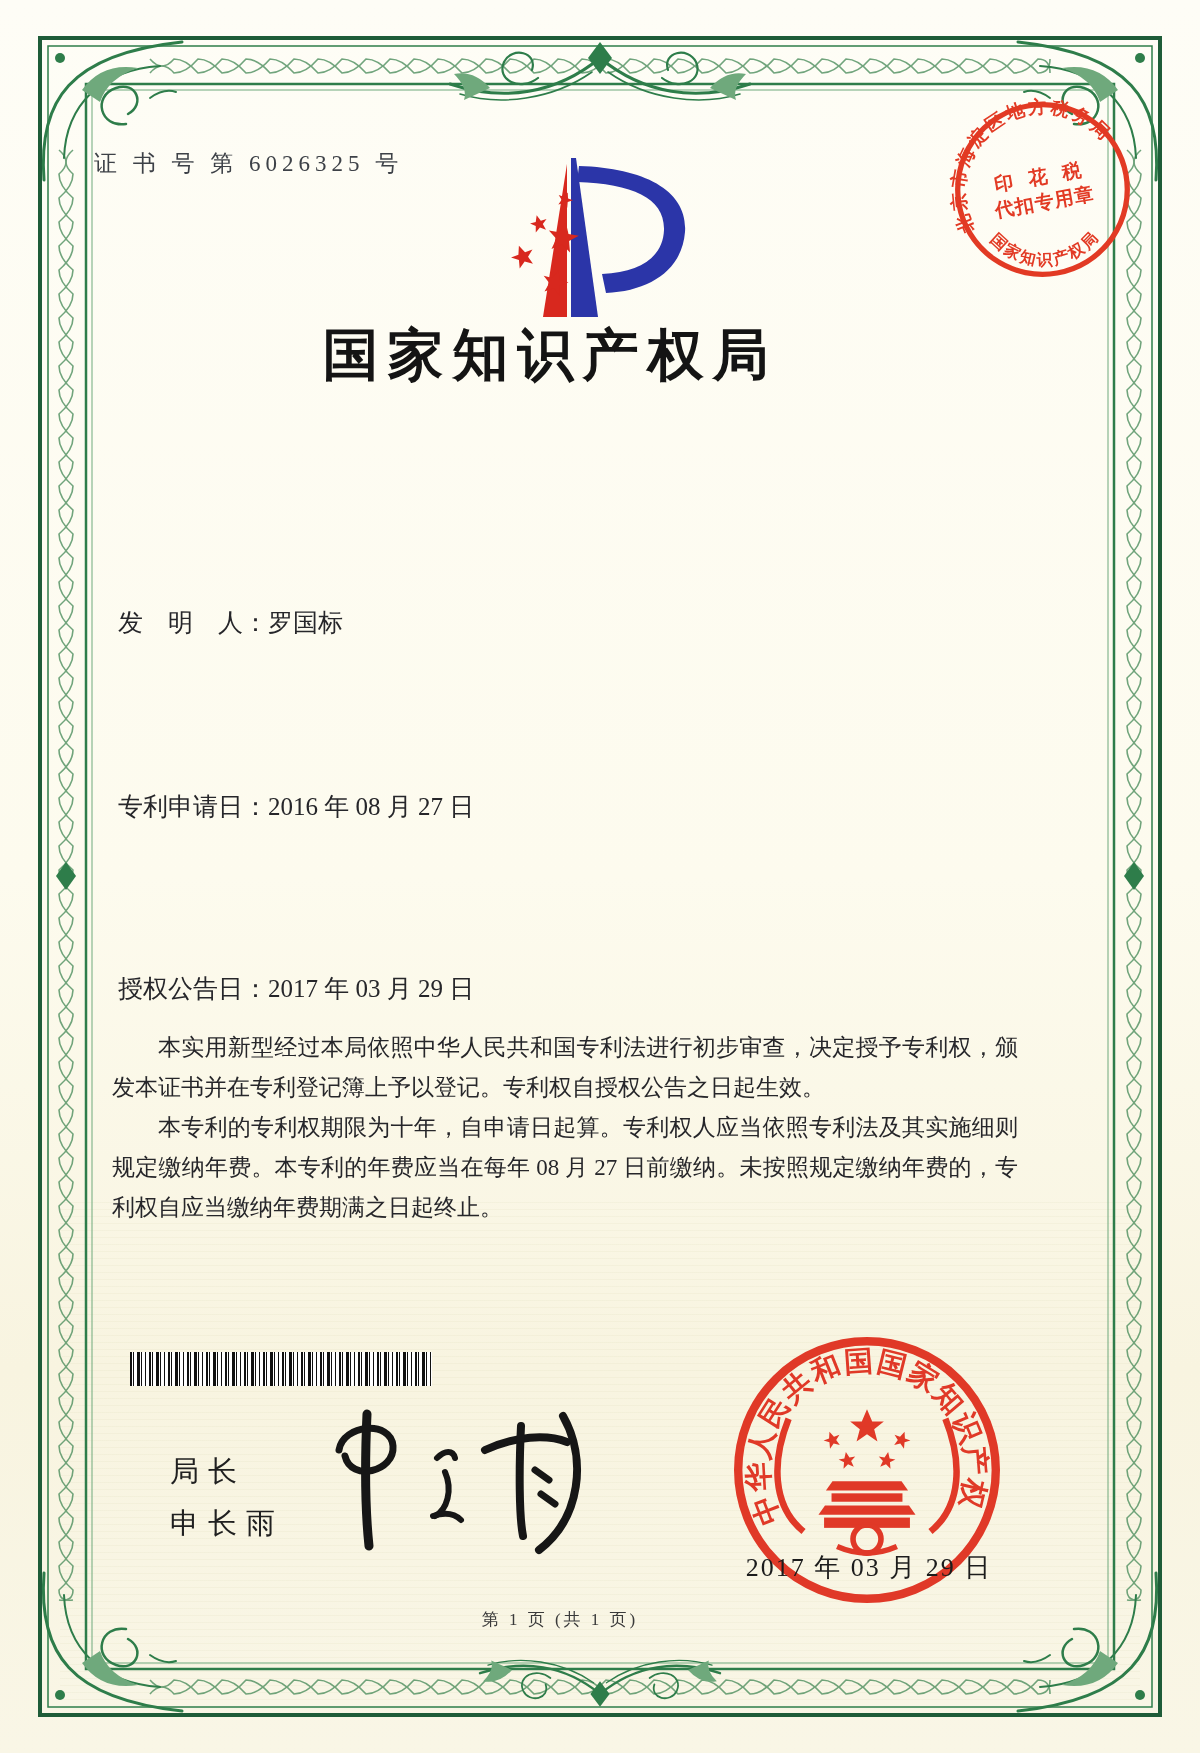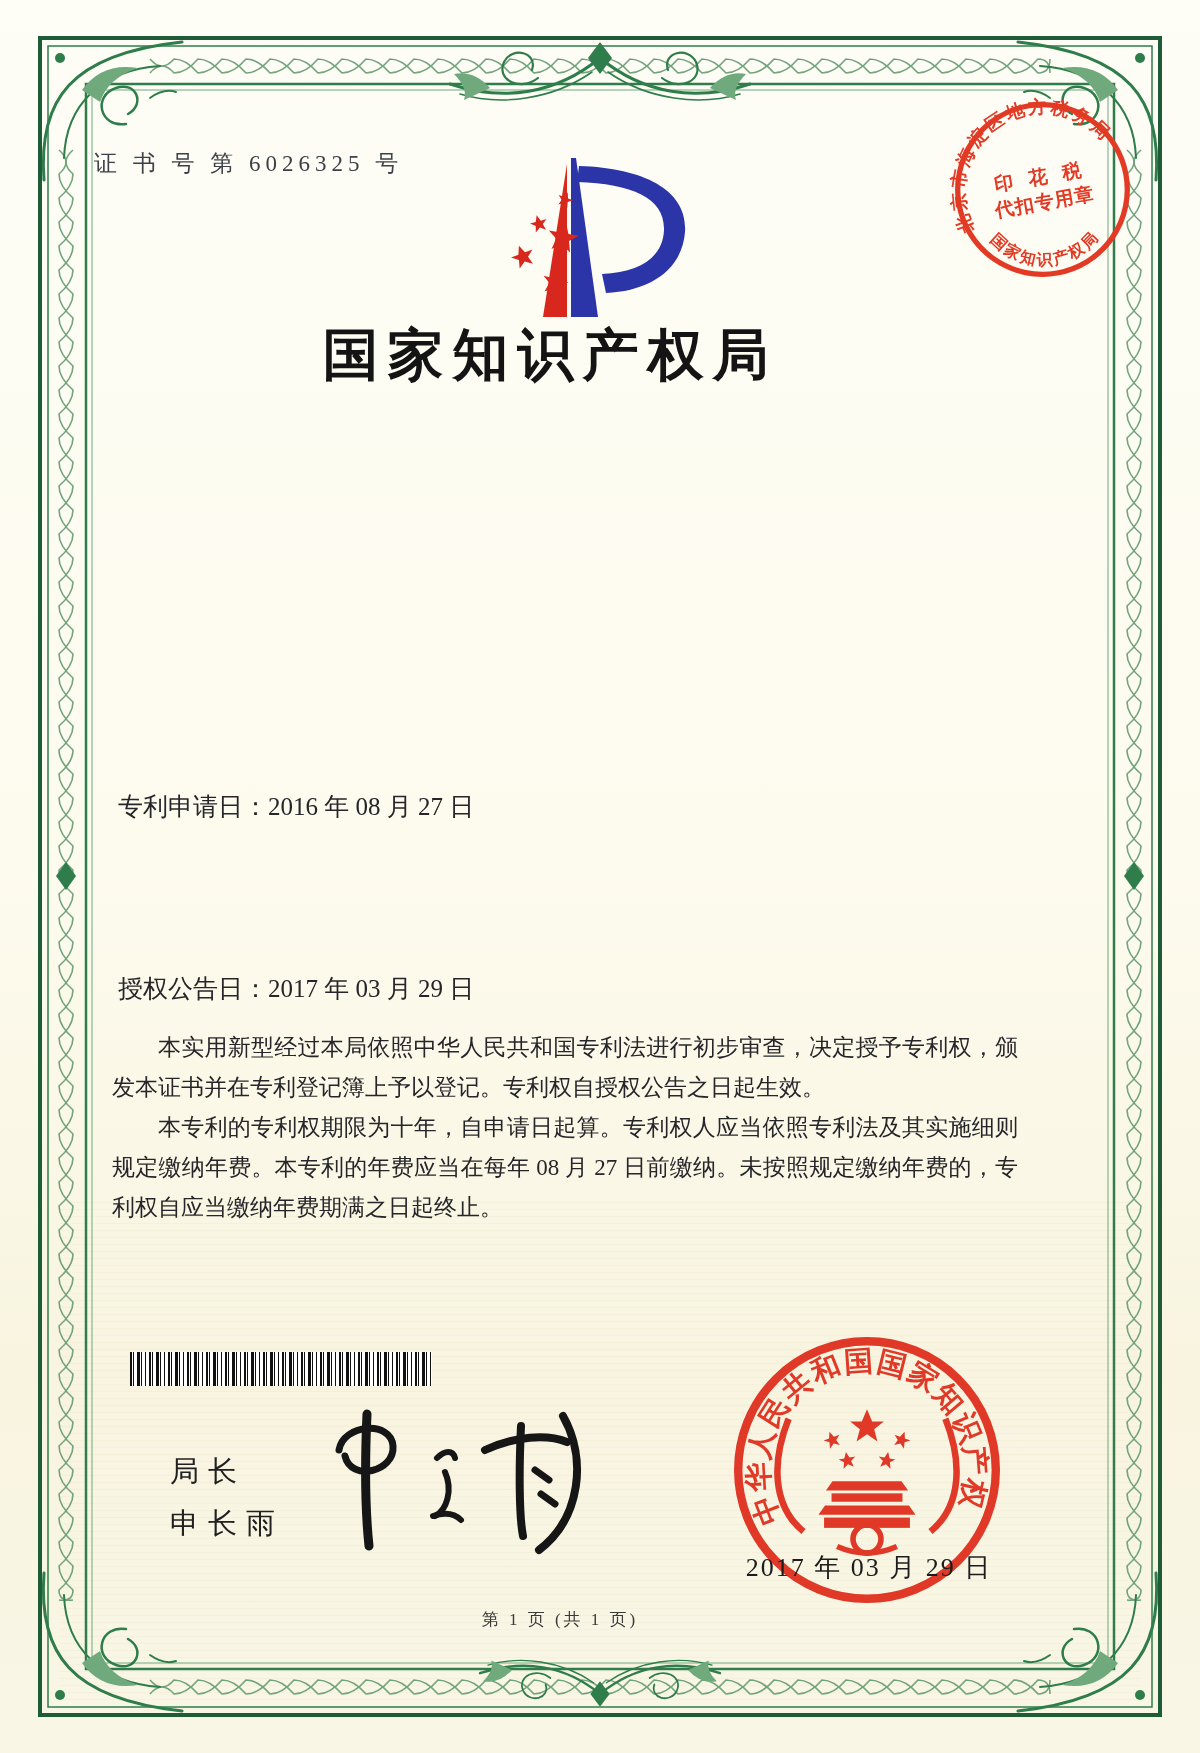--- a/index.html
+++ b/index.html
@@ -118,20 +118,23 @@
     </text>
     <text x="92" y="86" text-anchor="middle" font-size="18" fill="#e23a24" font-weight="bold" letter-spacing="5">印 花 税</text>
     <text x="92" y="110" text-anchor="middle" font-size="18" fill="#e23a24" font-weight="bold" letter-spacing="1">代扣专用章</text>
     <text font-size="15" fill="#e23a24" letter-spacing="2" font-weight="bold">
       <textPath href="#taxArcBot" startOffset="4">国家知识产权局</textPath>
     </text>
   </svg>
 
   <div class="abs title">国家知识产权局</div>
 
+  <div class="abs field" style="top:606px">
+    <span class="lab">发　明　人：</span><span class="val">罗国标</span>
+  </div>
   <div class="abs field" style="top:790px">
     <span class="lab">专利申请日：</span><span class="val">2016 年 08 月 27 日</span>
   </div>
   <div class="abs field" style="top:972px">
     <span class="lab">授权公告日：</span><span class="val">2017 年 03 月 29 日</span>
   </div>
 
   <div class="abs paras">
     <p>本实用新型经过本局依照中华人民共和国专利法进行初步审查，决定授予专利权，颁发本证书并在专利登记簿上予以登记。专利权自授权公告之日起生效。</p>
     <p>本专利的专利权期限为十年，自申请日起算。专利权人应当依照专利法及其实施细则规定缴纳年费。本专利的年费应当在每年 08 月 27 日前缴纳。未按照规定缴纳年费的，专利权自应当缴纳年费期满之日起终止。</p>

